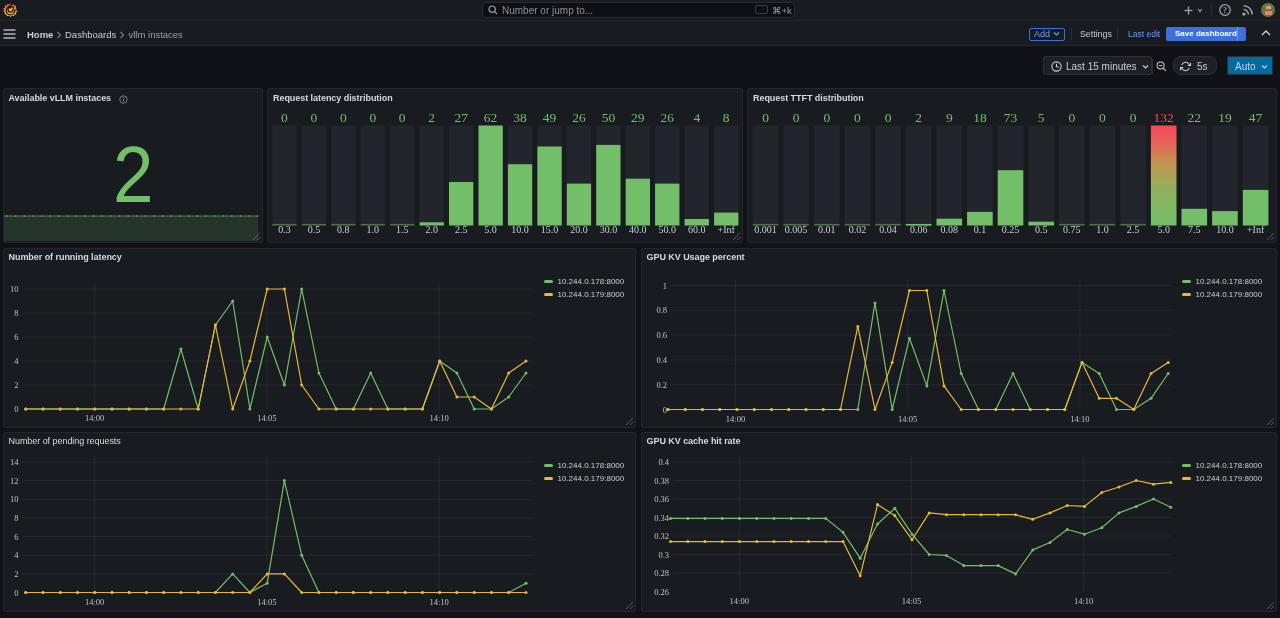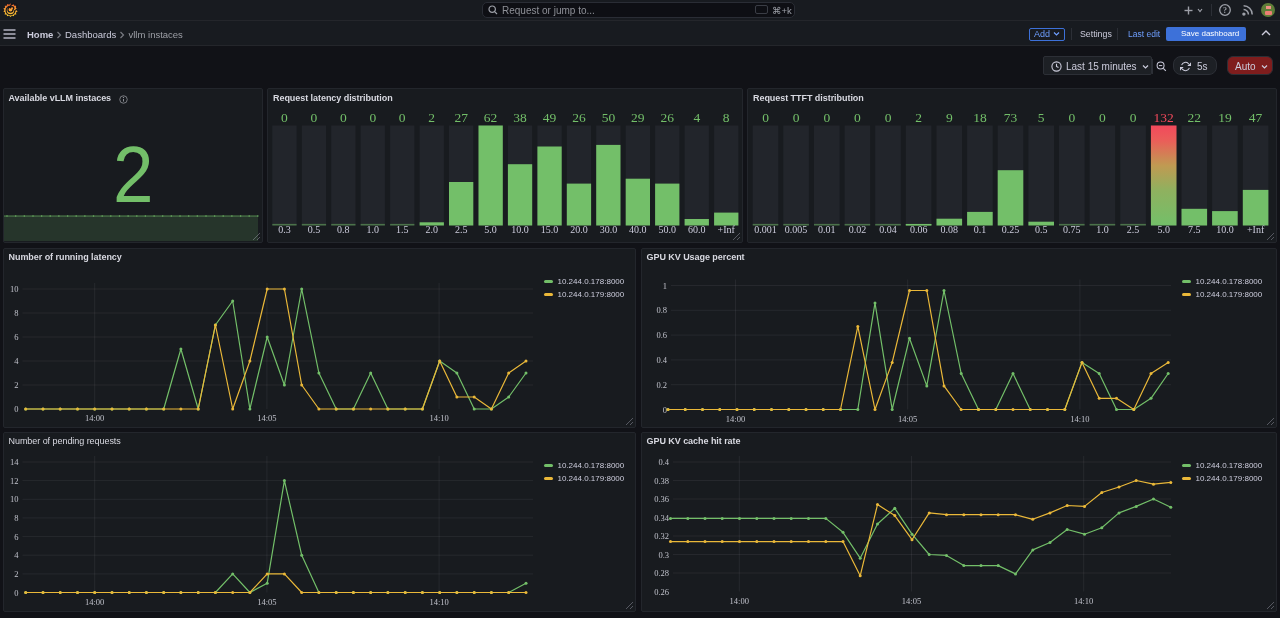--- a/index.html
+++ b/index.html
@@ -16,21 +16,21 @@
         </linearGradient>
       </defs>
 <path fill="url(#glg)" d="M50 4 L59 12 L71 7 L75 19 L88 18 L86 31 L98 36 L90 46 L97 57 L86 63 L89 76 L76 77 L72 89 L60 84 L50 93 L40 84 L28 89 L24 77 L11 76 L14 63 L3 57 L10 46 L2 36 L14 31 L12 18 L25 19 L29 7 L41 12 Z"></path>
 <path fill="none" stroke="#15161c" stroke-width="8.5" stroke-linecap="round" d="M50 21 A 29 29 0 1 0 79 50 A 23 23 0 1 0 50 27 A 17 17 0 1 0 67 44 A 11 11 0 1 0 50 33"></path>
 </svg>
     <div style="position:absolute;left:482px;top:2px;width:313px;height:16px;background:#0e0f14;border:1px solid #2a2d35;border-radius:5px;box-sizing:border-box"></div>
     <svg width="10" height="10" viewBox="0 0 10 10" style="position:absolute;left:488px;top:5px;">
       <circle cx="4.2" cy="4.2" r="3.2" fill="none" stroke="#9da0a8" stroke-width="1.2"></circle>
       <line x1="6.6" y1="6.6" x2="9" y2="9" stroke="#9da0a8" stroke-width="1.2"></line>
     </svg>
-    <div style="position:absolute;left:502px;top:4.5px;font-size:10px;color:#8e9097">Request or jump to...</div>
+    <div style="position:absolute;left:502px;top:4.5px;font-size:10px;color:#8e9097">Number or jump to...</div>
     <div style="position:absolute;left:755px;top:5px;width:13px;height:9px;border:1px solid #3a3d45;border-radius:2px;box-sizing:border-box"></div>
     <div style="position:absolute;left:772px;top:4.5px;font-size:9.5px;color:#9da0a8">⌘+k</div>
     <svg width="9" height="9" viewBox="0 0 9 9" style="position:absolute;left:1184px;top:5.5px;">
       <g stroke="#9da0a8" stroke-width="1.4">
         <line x1="4.5" y1="0.5" x2="4.5" y2="8.5"></line>
         <line x1="0.5" y1="4.5" x2="8.5" y2="4.5"></line>
       </g>
     </svg>
     <svg width="6" height="5" viewBox="0 0 6 5" style="position:absolute;left:1196.5px;top:8px;">
       <path d="M1 1 L3 3.5 L5 1" fill="none" stroke="#9da0a8" stroke-width="1.2"></path>
@@ -73,21 +73,21 @@
       <span style="font-size:9px;color:#6e9fff;font-weight:500">Add</span>
       <svg width="7" height="6" viewBox="0 0 7 6" style="margin-left:3px">
         <path d="M1 1.5 L3.5 4 L6 1.5" fill="none" stroke="#6e9fff" stroke-width="1.2"></path>
       </svg>
     </div>
     <div style="position:absolute;left:1071px;top:7px;width:1px;height:12px;background:#2c2f36"></div>
     <div style="position:absolute;left:1080px;top:8px;font-size:8.8px;color:#ccccdc;font-weight:500">Settings</div>
     <div style="position:absolute;left:1117px;top:7px;width:1px;height:12px;background:#2c2f36"></div>
     <div style="position:absolute;left:1128px;top:8px;font-size:8.5px;color:#6e9fff;font-weight:500">Last edit</div>
     <div style="position:absolute;left:1166px;top:6px;width:80px;height:14px;background:#3d71d9;border-radius:2px;display:flex;align-items:center">
-      <span style="font-size:8px;color:#fff;font-weight:400;margin-left:15px;white-space:nowrap">Save dashboard</span>
+      <span style="font-size:8px;color:#fff;font-weight:700;margin-left:9px;white-space:nowrap">Save dashboard</span>
       <span style="width:1px;height:14px;background:rgba(255,255,255,0.25);margin-left:auto"></span>
       <svg width="7" height="6" viewBox="0 0 7 6" style="margin-left:3px;margin-right:4px">
         <path d="M1 1.5 L3.5 4 L6 1.5" fill="none" stroke="#fff" stroke-width="1.2"></path>
       </svg>
     </div>
     <svg width="10" height="8" viewBox="0 0 10 8" style="position:absolute;left:1261px;top:8px;">
       <path d="M1 6 L5 2 L9 6" fill="none" stroke="#ccccdc" stroke-width="1.4"></path>
     </svg>
   </div>
 <div style="position:absolute;left:1043px;top:56px;width:109px;height:19px;background:#1d2025;border:1px solid #2c2f36;border-radius:2px;box-sizing:border-box">
@@ -110,21 +110,21 @@
     <svg width="11" height="11" viewBox="0 0 24 24" style="position:absolute;left:6px;top:4px">
       <g fill="none" stroke="#ccccdc" stroke-width="2.2">
         <polyline points="23 4 23 10 17 10"></polyline>
         <polyline points="1 20 1 14 7 14"></polyline>
         <path d="M3.51 9a9 9 0 0 1 14.85-3.36L23 10"></path>
         <path d="M1 14l4.64 4.36A9 9 0 0 0 20.49 15"></path>
       </g>
     </svg>
     <span style="position:absolute;left:23px;top:3.5px;font-size:10px;color:#ccccdc;font-weight:500">5s</span>
   </div>
-<div style="position:absolute;left:1227px;top:56px;width:46px;height:19px;background:#7f1d1d;border:1px solid #2c2f36;border-radius:6px;box-sizing:border-box">
+<div style="position:absolute;left:1227px;top:56px;width:46px;height:19px;background:#0369a1;border:1px solid #2c2f36;border-radius:1px;box-sizing:border-box">
     <span style="position:absolute;left:7px;top:3.5px;font-size:10px;color:#ccccdc;font-weight:500">Auto</span>
     <svg width="7" height="6" viewBox="0 0 7 6" style="position:absolute;left:33px;top:7px">
       <path d="M1 1.5 L3.5 4 L6 1.5" fill="none" stroke="#ccccdc" stroke-width="1.2"></path>
     </svg>
   </div>
 <div style="position:absolute;left:2.5px;top:88px;width:260.5px;height:155px;background:#181b1f;border:1px solid #23262c;border-radius:2px;box-sizing:border-box;overflow:hidden">
     <div style="position:absolute;left:5px;top:3px;height:12px;display:flex;align-items:flex-end;font-size:9px;font-weight:700;color:#d8d9e1;letter-spacing:-0.05px">Available vLLM instaces<svg width="9" height="9" viewBox="0 0 11 11" style="margin-left:8px">
         <circle cx="5.5" cy="5.5" r="4.6" fill="none" stroke="#8d8f96" stroke-width="1"></circle>
         <line x1="5.5" y1="4.8" x2="5.5" y2="8" stroke="#8d8f96" stroke-width="1.2"></line>
         <circle cx="5.5" cy="3" r="0.8" fill="#8d8f96"></circle>

